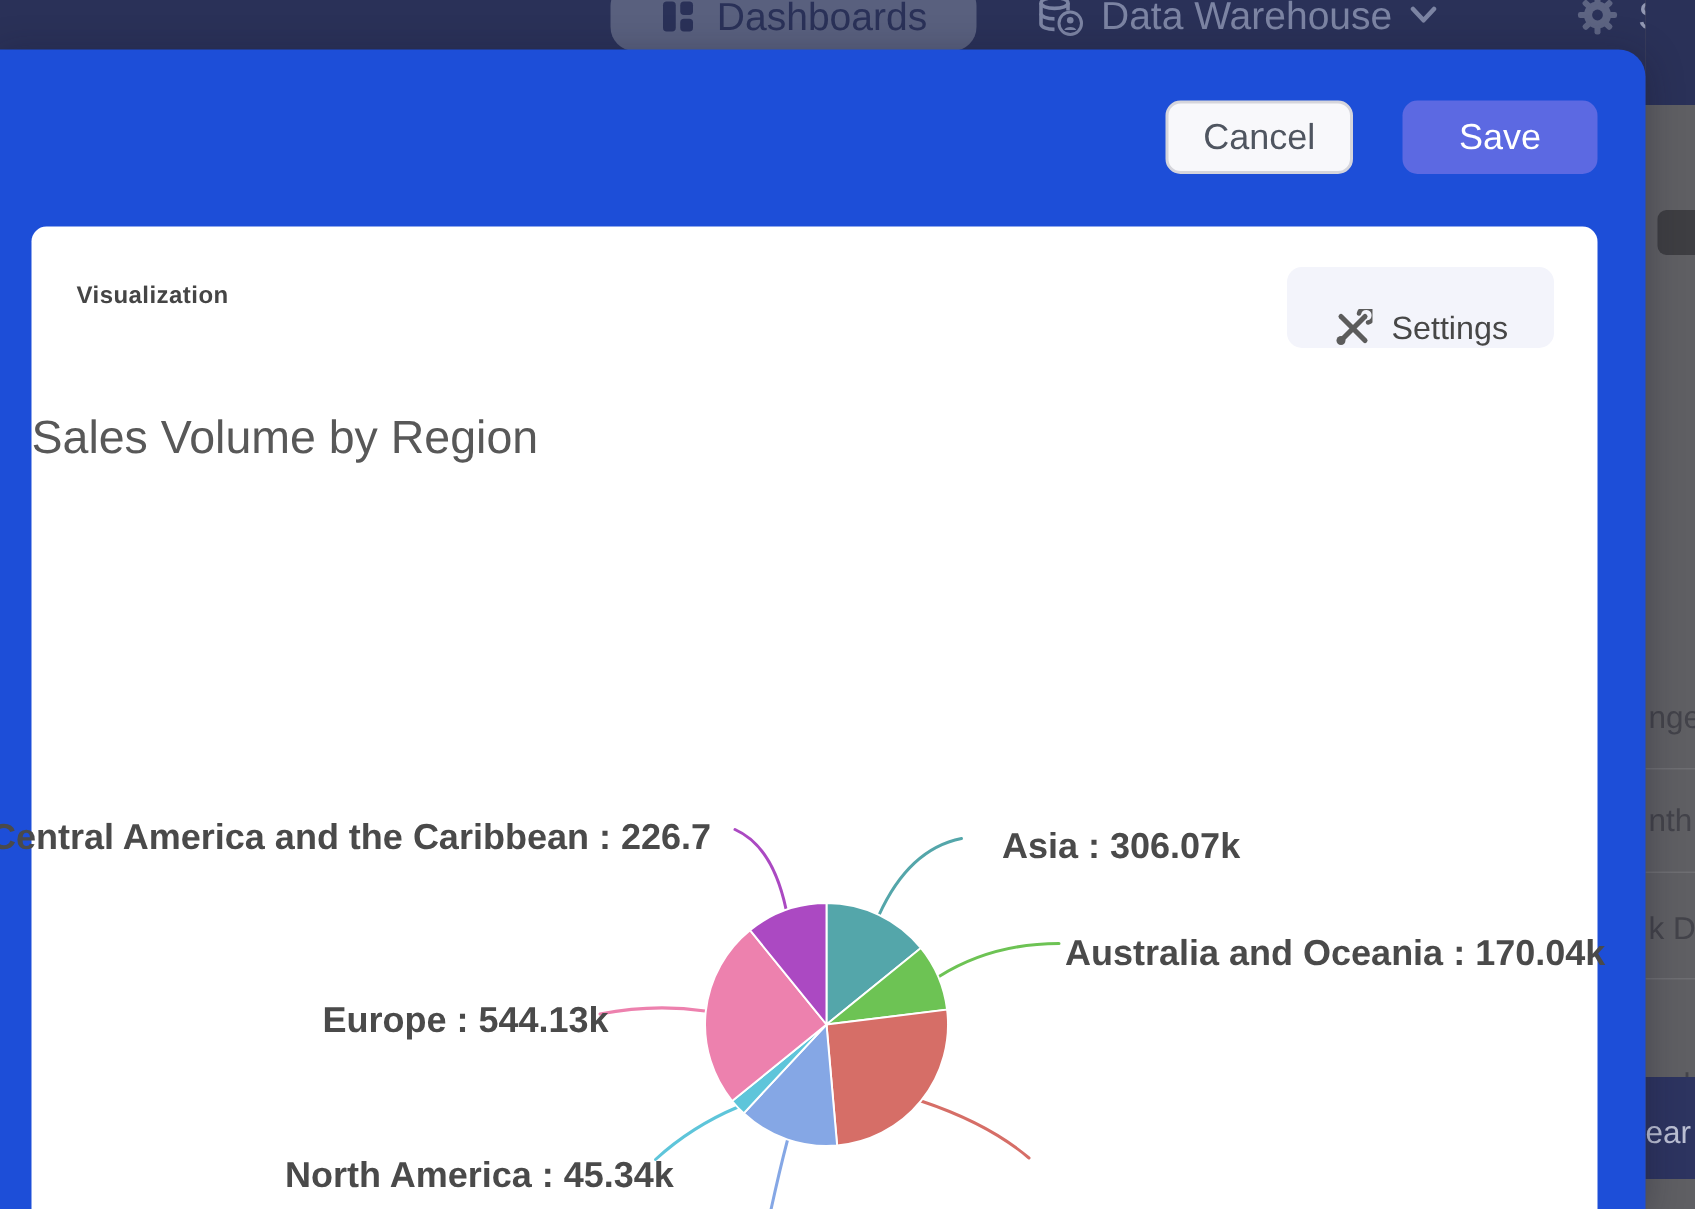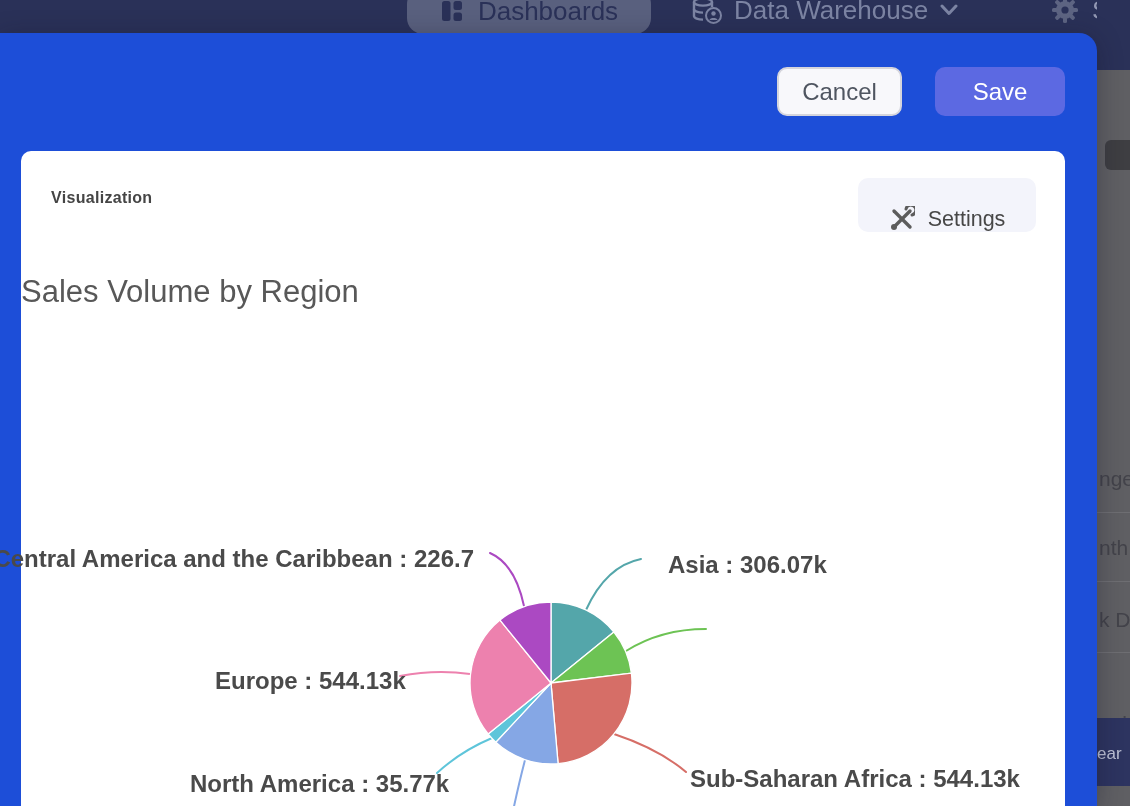--- a/index.html
+++ b/index.html
@@ -17,21 +17,21 @@
   .nav-set { left:1050px; }
   .nav-group .lbl { font-size:26px; color:#7c84a3; }
   .nav-set .lbl { color:#9298b3; }
 
   .bg-strip { position:absolute; left:1097px; top:0; width:33px; height:806px; background:#5f5f63; z-index:2; }
   .bg-strip .navy-top { position:absolute; left:0; top:0; width:33px; height:70px; background:#2a3158; }
   .bg-frag { position:absolute; left:8px; top:140px; width:25px; height:30px; background:#3e3e42; border-radius:6px 0 0 6px; }
   .bg-item { position:absolute; left:2px; width:31px; font-size:21px; color:#43434a; white-space:nowrap; }
   .bg-div { position:absolute; left:0; width:33px; height:1px; background:#6e6e72; }
   .bg-sel { position:absolute; left:0; top:718px; width:33px; height:68px; background:#2d3460; }
-  .bg-sel span { position:absolute; left:0; top:26px; font-size:17px; color:#bcc0d4; white-space:nowrap; }
+  .bg-sel span { position:absolute; left:0; top:26px; font-size:21px; color:#bcc0d4; white-space:nowrap; }
 
   
   .modal { position:absolute; left:0; top:33px; width:1097px; height:773px; background:#1d4ed8;
     border-top-right-radius:18px; box-shadow:0 4px 24px rgba(20,20,40,.35); z-index:3;padding-left:28px; }
   .btn { position:absolute; height:49px; border-radius:10px; font-size:24px;
     display:flex; align-items:center; justify-content:center; cursor:pointer; }
   .btn-cancel { left:777px; top:34px; width:125px; background:#f8f8fb; border:2px solid #d5d5dc; color:#4f5560; }
   .btn-save { left:935px; top:34px; width:130px; background:#5c69e2; border:none; color:#ffffff; }
 
   
@@ -155,17 +155,17 @@
           <path d="M530,532 L610.4,522.1 A81,81 0 0 1 537.1,612.7 Z" fill="#d66e67" stroke="#ffffff" stroke-width="1.3"></path>
           <path d="M530,532 L537.1,612.7 A81,81 0 0 1 474.8,591.2 Z" fill="#85a7e5" stroke="#ffffff" stroke-width="1.3"></path>
           <path d="M530,532 L474.8,591.2 A81,81 0 0 1 467.1,583.0 Z" fill="#5ec5da" stroke="#ffffff" stroke-width="1.3"></path>
           <path d="M530,532 L467.1,583.0 A81,81 0 0 1 479.0,469.1 Z" fill="#ed81ae" stroke="#ffffff" stroke-width="1.3"></path>
           <path d="M530,532 L479.0,469.1 A81,81 0 0 1 530.0,451.0 Z" fill="#ab49c2" stroke="#ffffff" stroke-width="1.3"></path>
         </svg>
       </div>
 
     <div class="pie-label lbl-ca">Central America and the Caribbean : 226.7</div>
     <div class="pie-label lbl-asia">Asia : 306.07k</div>
+    <div class="pie-label lbl-aus">Australia and Oceania : 170.04k</div>
     <div class="pie-label lbl-eu">Europe : 544.13k</div>
-    <div class="pie-label lbl-na">North America : 35.77k</div>
-    <div class="pie-label lbl-ssa">Sub-Saharan Africa : 544.13k</div>
+    <div class="pie-label lbl-na">North America : 45.34k</div>
   </div>
 </div>
 
 </body></html>

